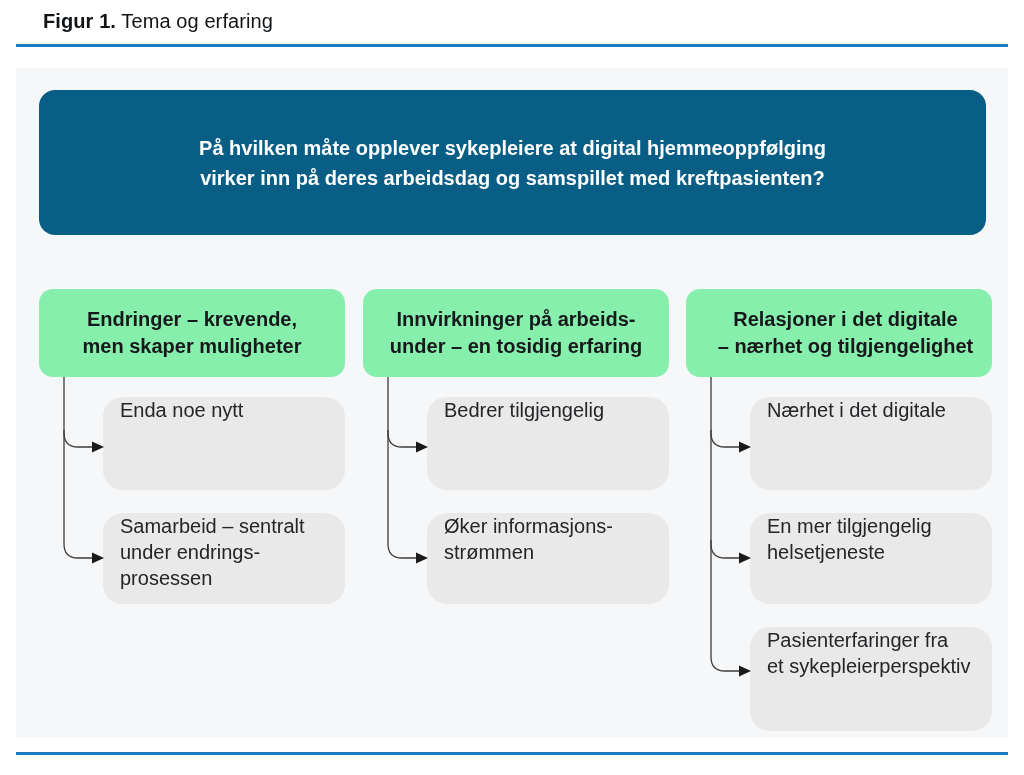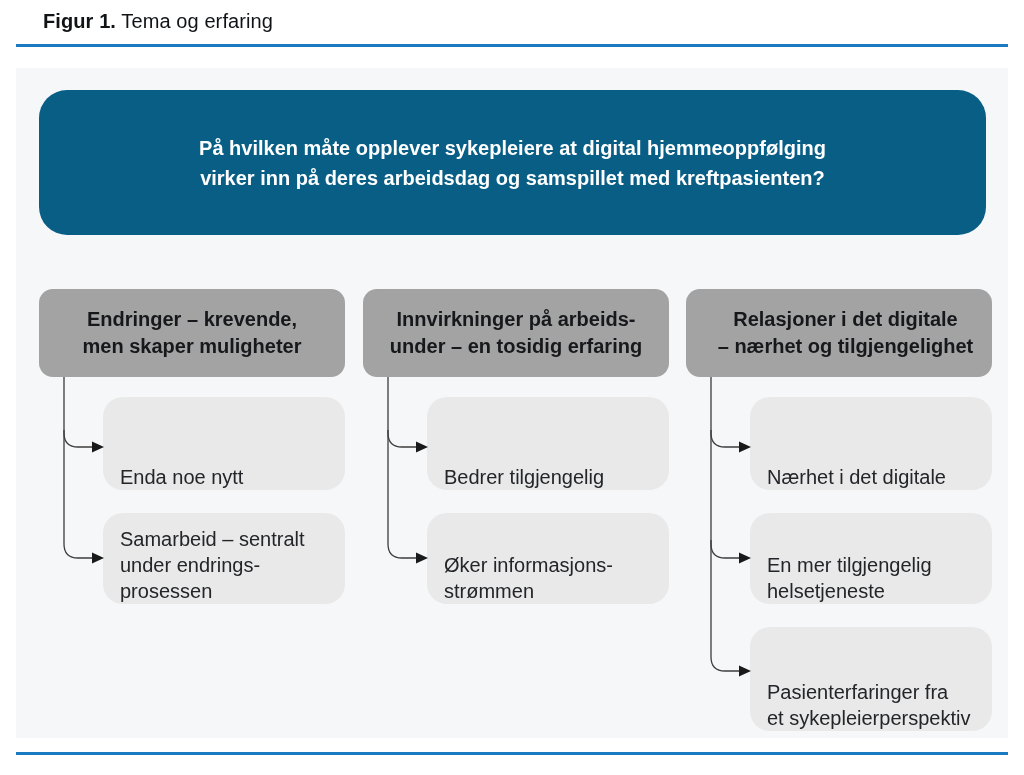--- a/index.html
+++ b/index.html
@@ -31,57 +31,57 @@
   
   .panel {
     left: 16px; top: 68px; width: 992px; height: 670px;
     background: #f5f7f9;
   }
 
   
   .question-box {
     left: 39px; top: 90px; width: 947px; height: 145px;
     background: #095e86;
-    border-radius: 28px;
+    border-radius: 16px;
     display: flex; align-items: center; justify-content: center;
   }
   .question-text {
     color: #ffffff;
     font-weight: 700;
     font-size: 20px;
     line-height: 30px;
     text-align: center;
     white-space: pre-line;
   }
 
   
   .theme-box {
     top: 289px; width: 306px; height: 88px;
-    background: #a3a3a3;
+    background: #86efac;
     border-radius: 14px;
     display: flex; align-items: center; justify-content: center;
   }
   .theme-box.c1 { left: 39px; }
   .theme-box.c2 { left: 363px; }
   .theme-box.c3 { left: 686px; padding-left: 13px; }
   .theme-title {
     color: #16181b;
     font-weight: 700;
     font-size: 20px;
     line-height: 27px;
     text-align: center;
     white-space: pre-line;
   }
 
   
   .sub-box {
     width: 242px;
     background: #e9e9e9;
     border-radius: 20px;
-    display: flex; align-items: flex-end;
+    display: flex; align-items: flex-start;
     padding-left: 17px; padding-right: 10px;
   }
   .col1 { left: 103px; }
   .col2 { left: 427px; }
   .col3 { left: 750px; }
   .row1 { top: 397px; height: 93px; }
   .row2 { top: 513px; height: 91px; }
   .row3 { top: 627px; height: 104px; }
   .sub-text {
     color: #232528;

